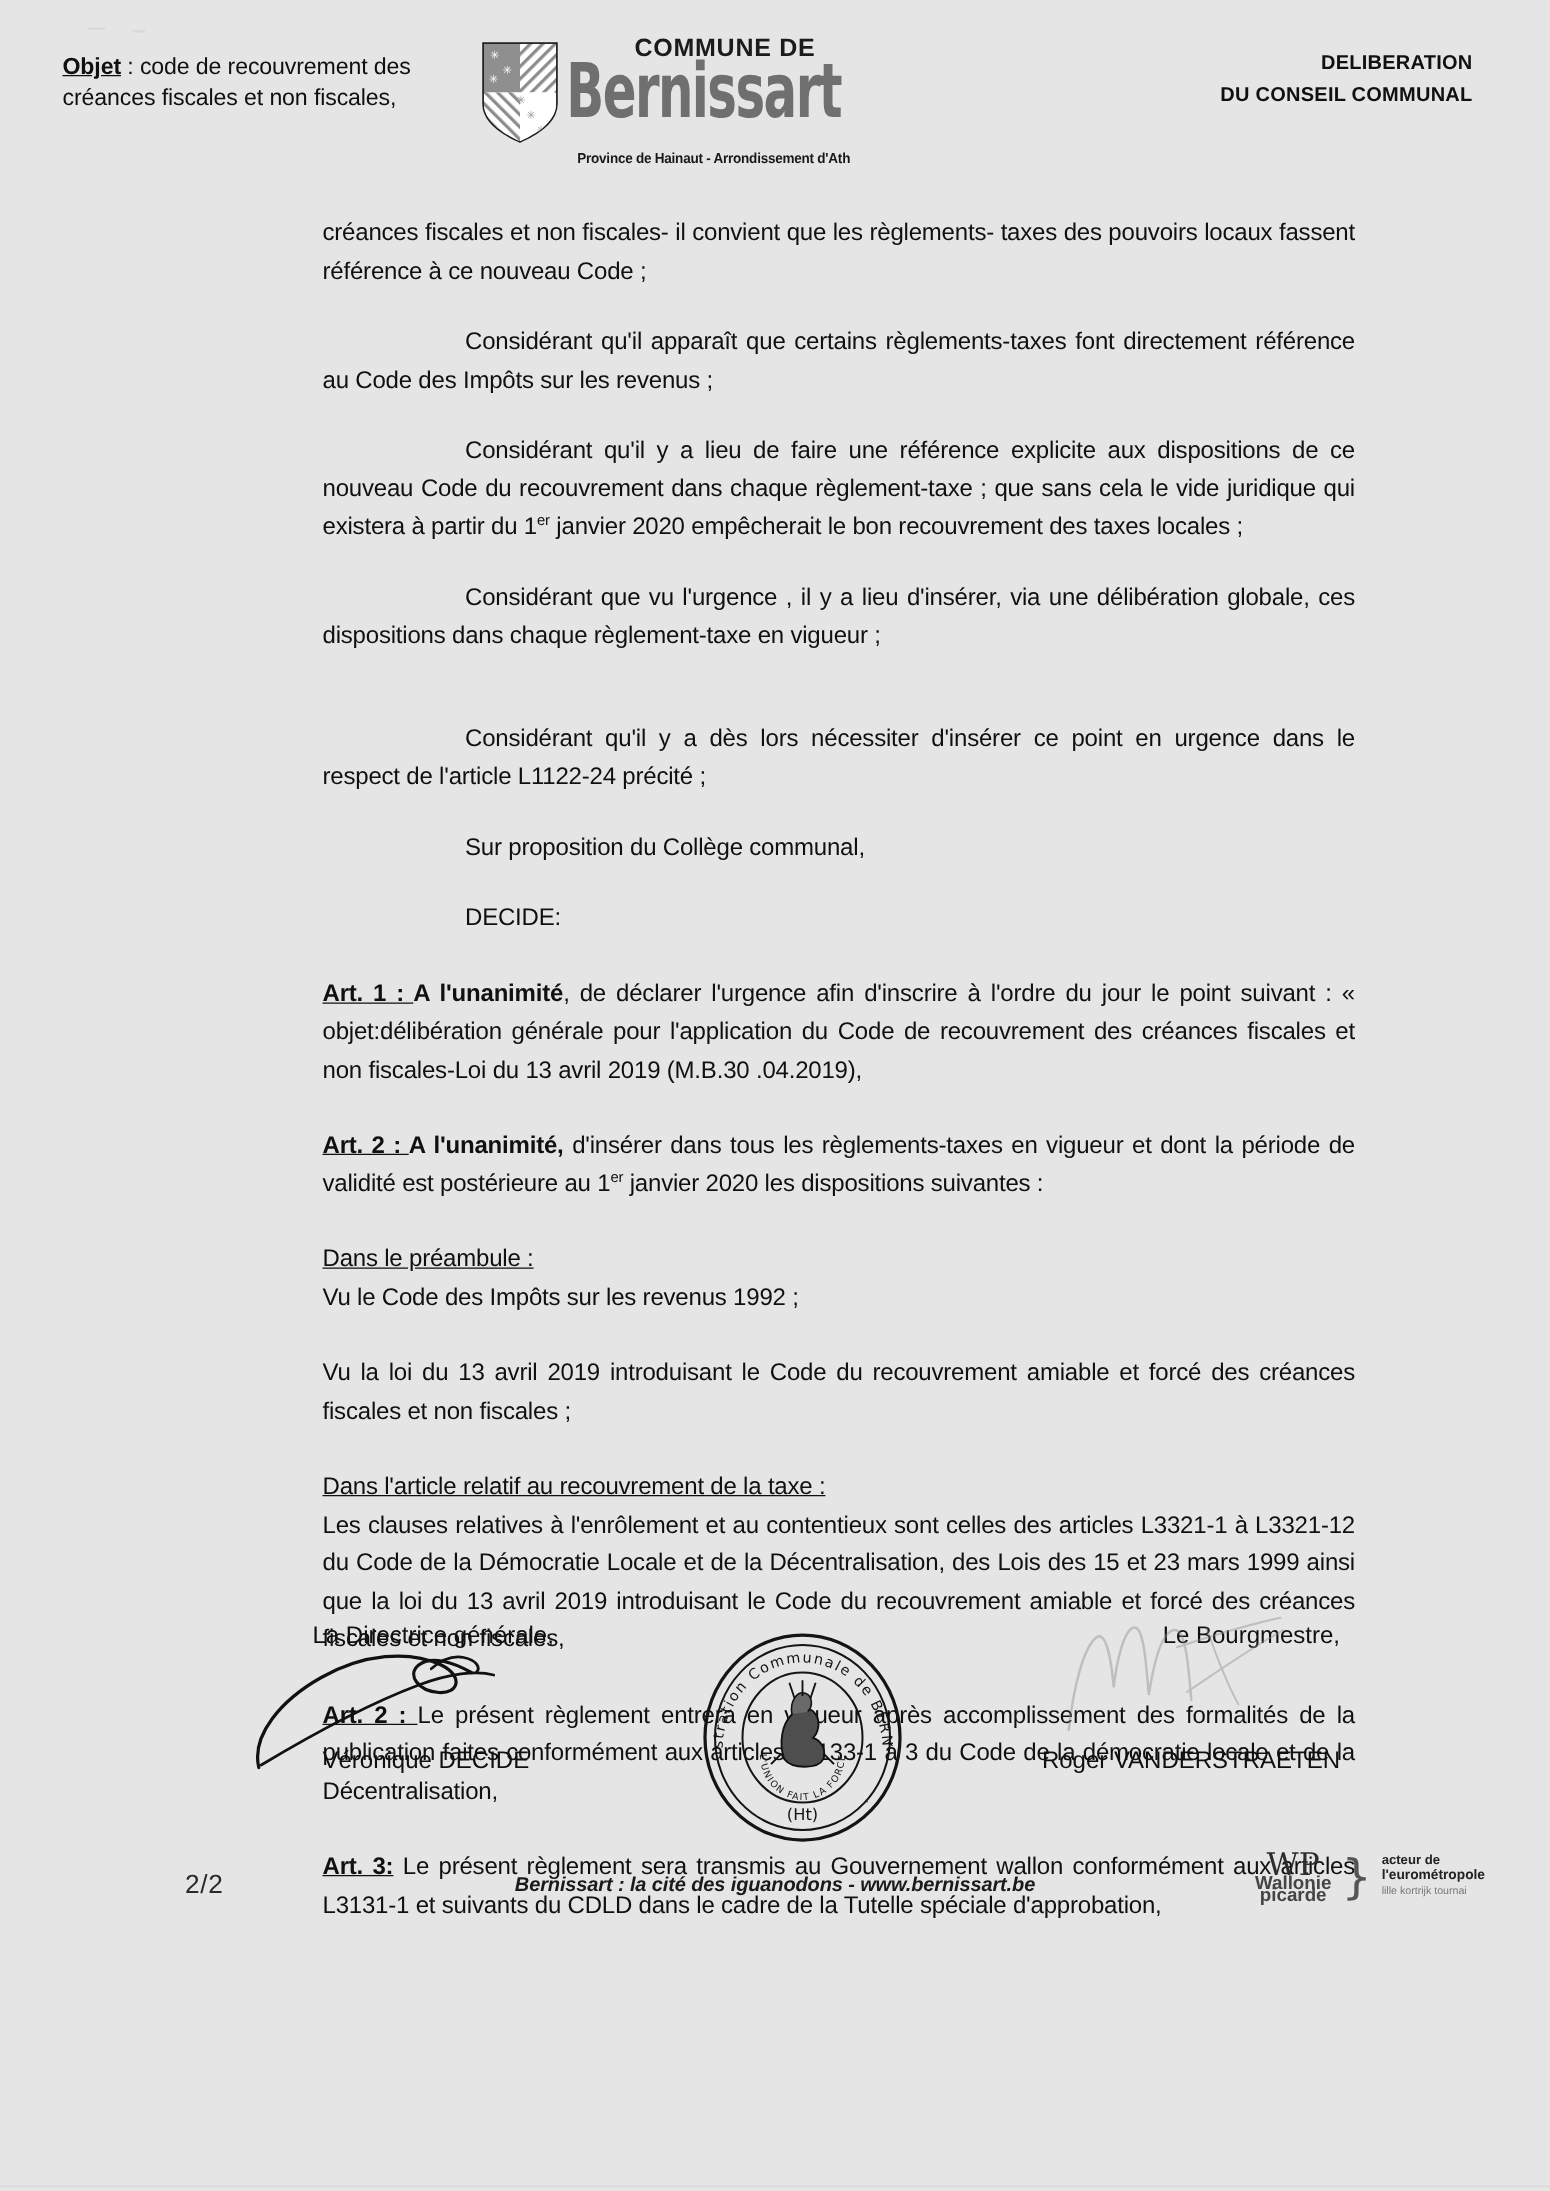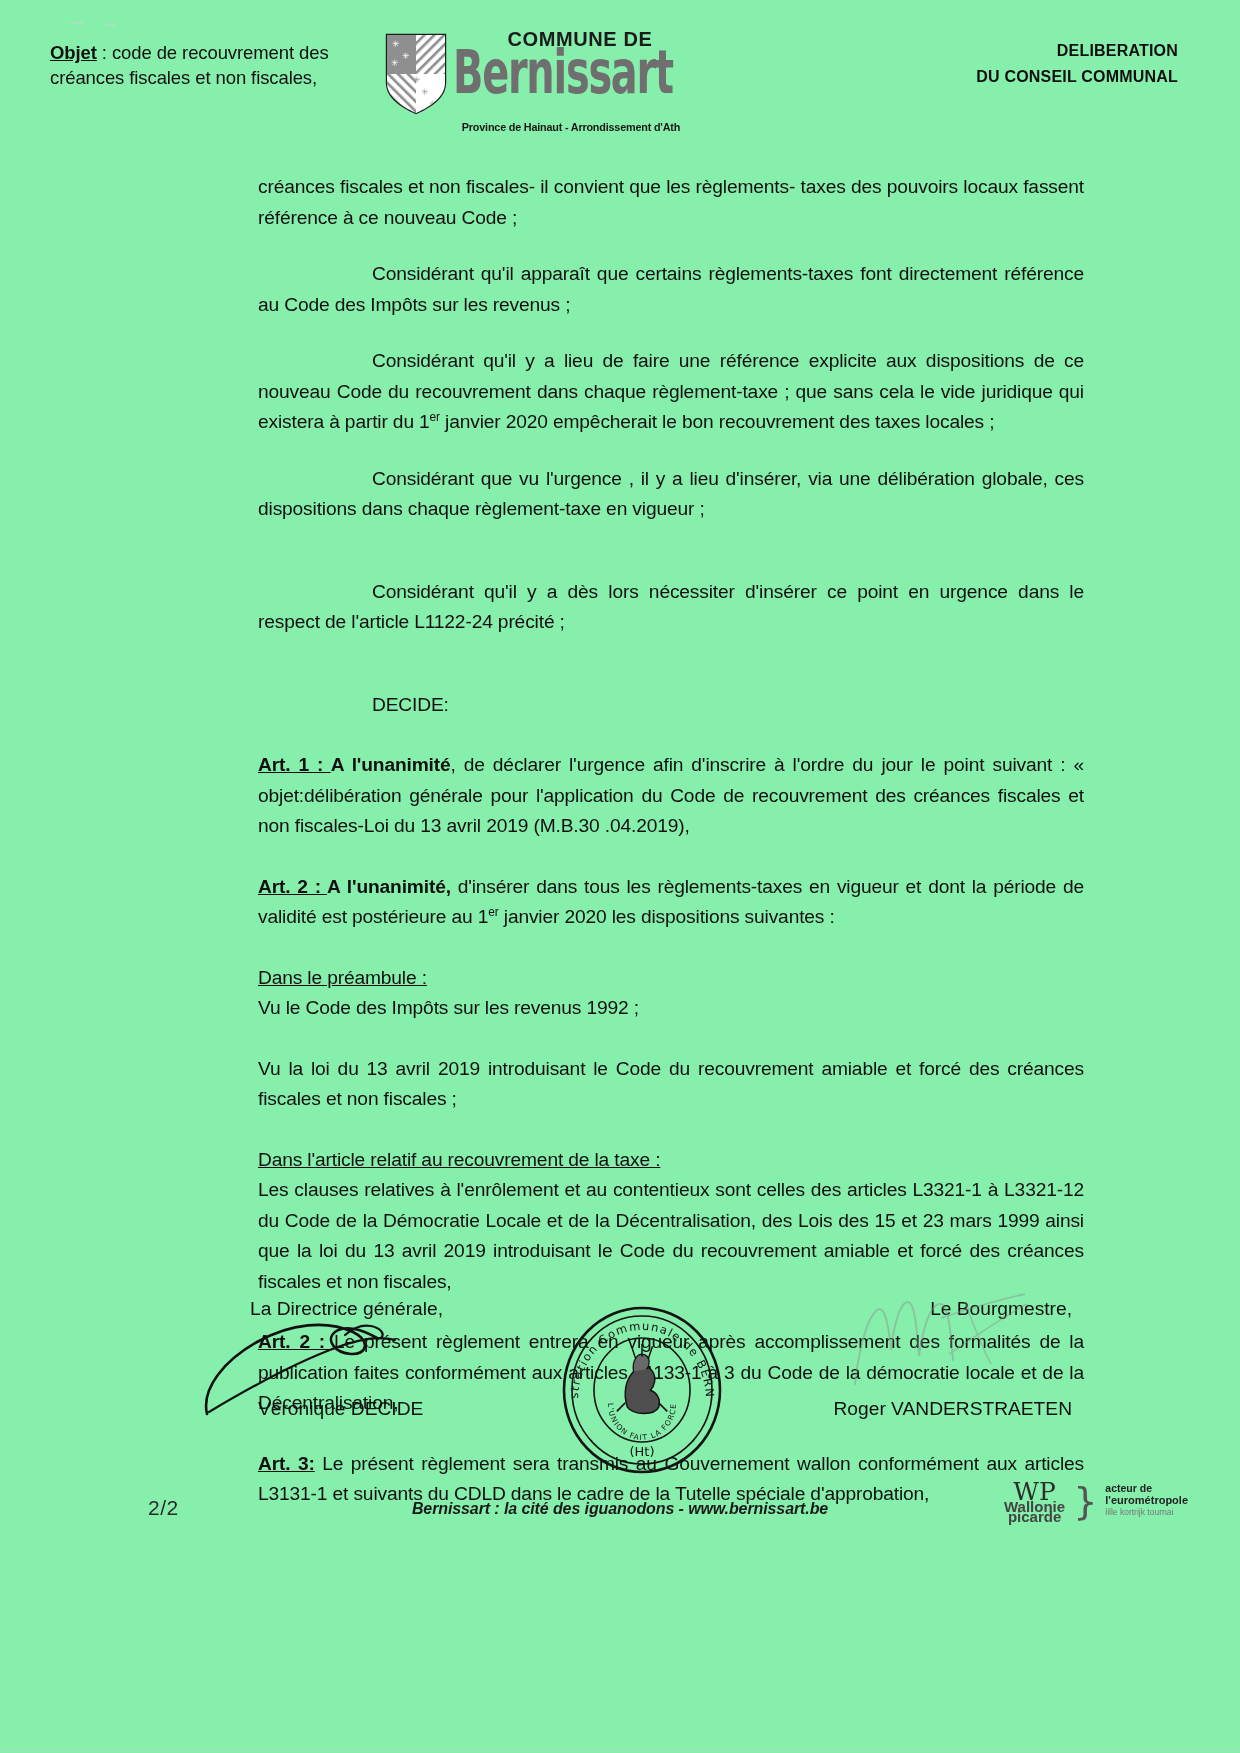--- a/index.html
+++ b/index.html
@@ -8,21 +8,21 @@
     background: #ffffff;
   }
   body {
     font-family: "Liberation Sans", sans-serif;
     color: #101010;
   }
   #page {
     position: relative;
     width: 1240px;
     height: 1753px;
-    background: #86efac;
+    background: #e5e5e5;
     overflow: hidden;
   }
 
   
   .header {
     position: absolute;
     top: 28px;
     left: 0;
     width: 1240px;
     height: 140px;
@@ -336,20 +336,21 @@
     <div class="spacer-sm"></div>
 
     <p class="p-indent">Considérant que vu l'urgence , il y a lieu d'insérer, via une délibération globale, ces dispositions dans chaque règlement-taxe en vigueur ;</p>
     <div class="spacer-sm"></div>
 
     <div class="spacer-sm"></div>
 
     <p class="p-indent">Considérant qu'il y a dès lors nécessiter d'insérer ce point en urgence dans le respect de l'article L1122-24 précité ;</p>
     <div class="spacer-sm"></div>
 
+    <p class="p-indent nojust">Sur proposition du Collège communal,</p>
     <div class="spacer-sm"></div>
 
     <p class="p-indent nojust">DECIDE:</p>
     <div class="spacer-md"></div>
 
     <p><span class="bu">Art. 1 : </span><span class="b">A l'unanimité</span><span>, de déclarer l'urgence afin d'inscrire à l'ordre du jour le point suivant : « objet:délibération générale pour l'application du Code de recouvrement des créances fiscales et non fiscales-Loi du 13 avril 2019 (M.B.30 .04.2019),</span></p>
     <div class="spacer-md"></div>
 
     <p><span class="bu">Art. 2 : </span><span class="b">A l'unanimité,</span><span> d'insérer dans tous les règlements-taxes en vigueur et dont la période de validité est postérieure au 1</span><sup>er</sup><span> janvier 2020 les dispositions suivantes :</span></p>
     <div class="spacer-md"></div>

